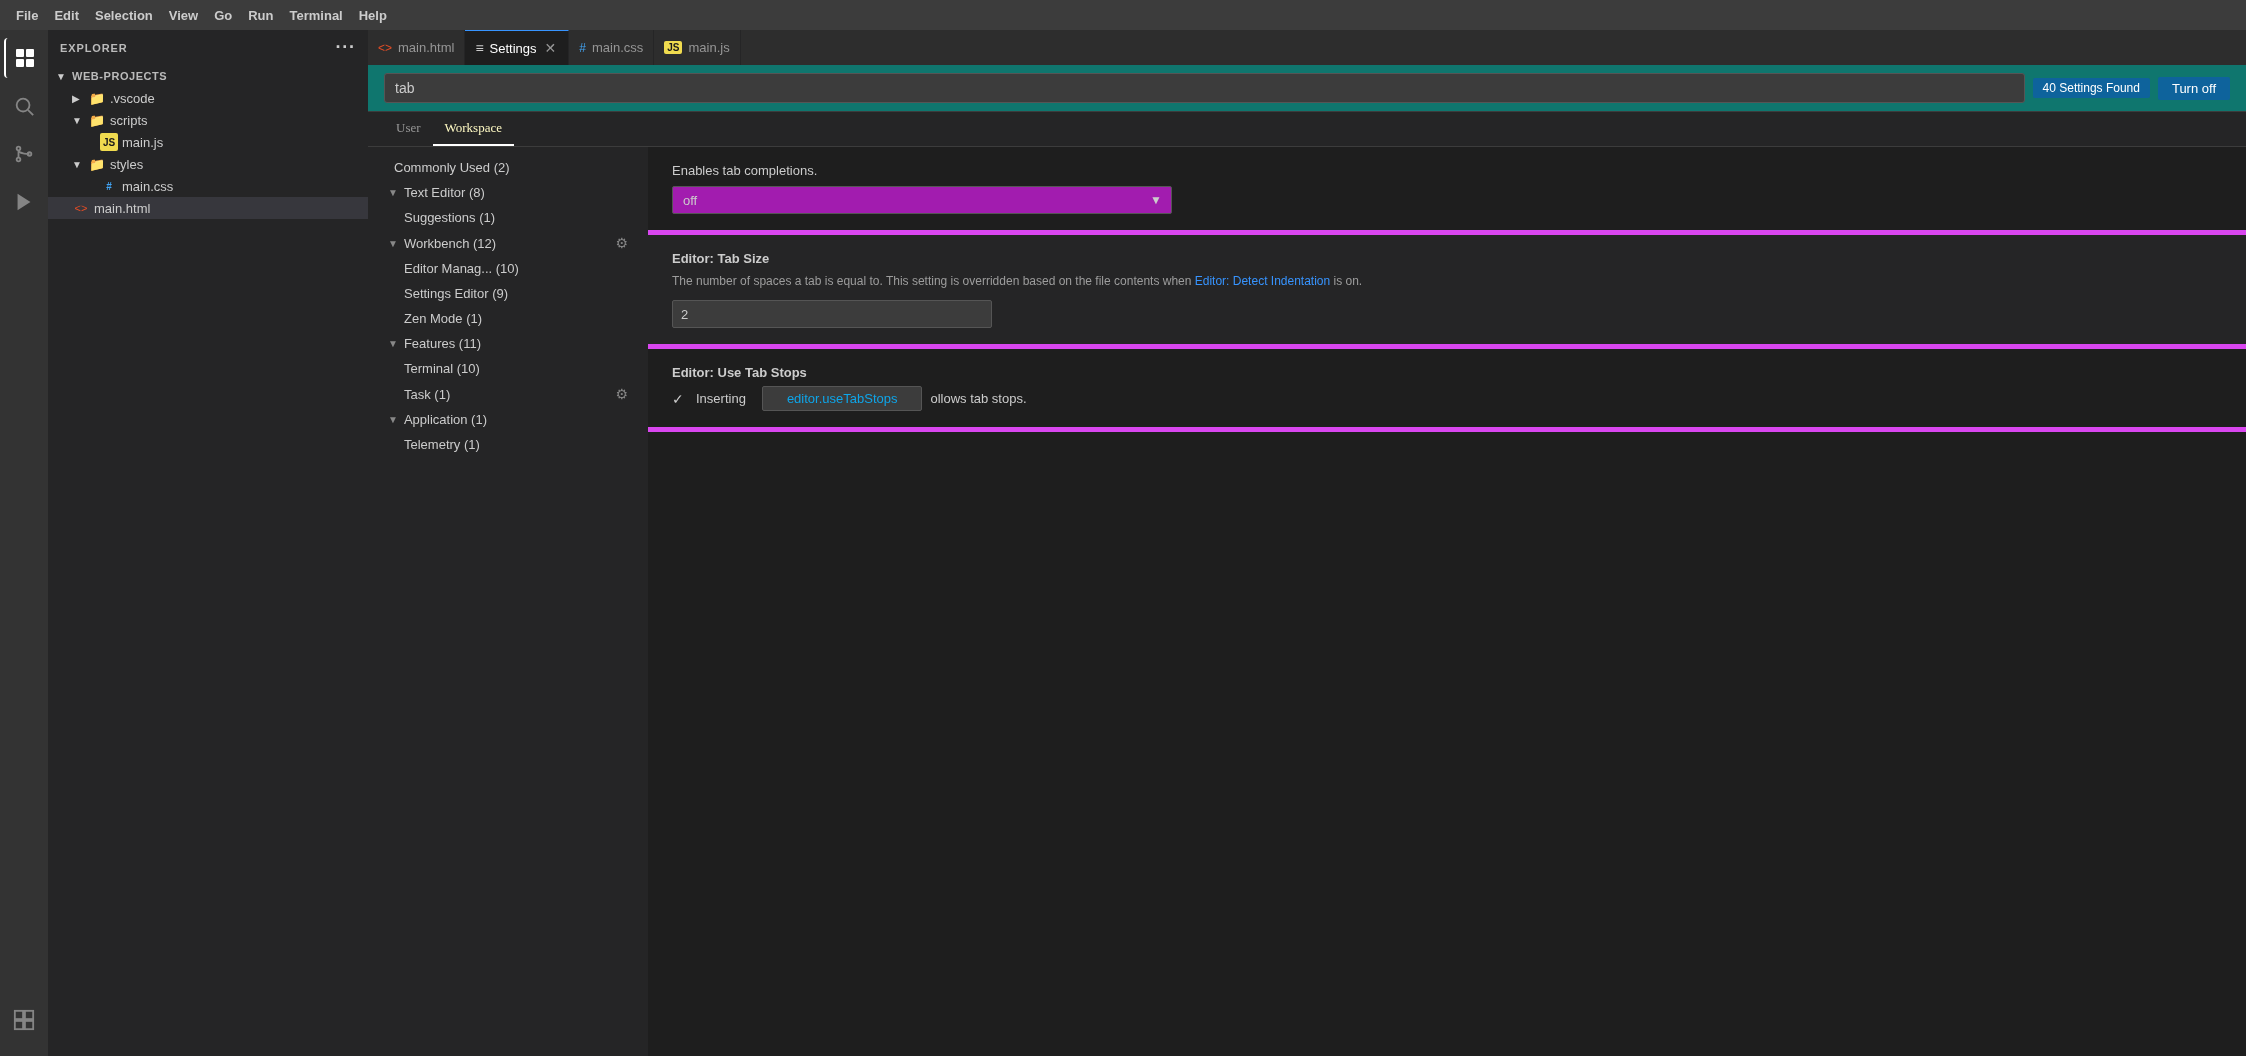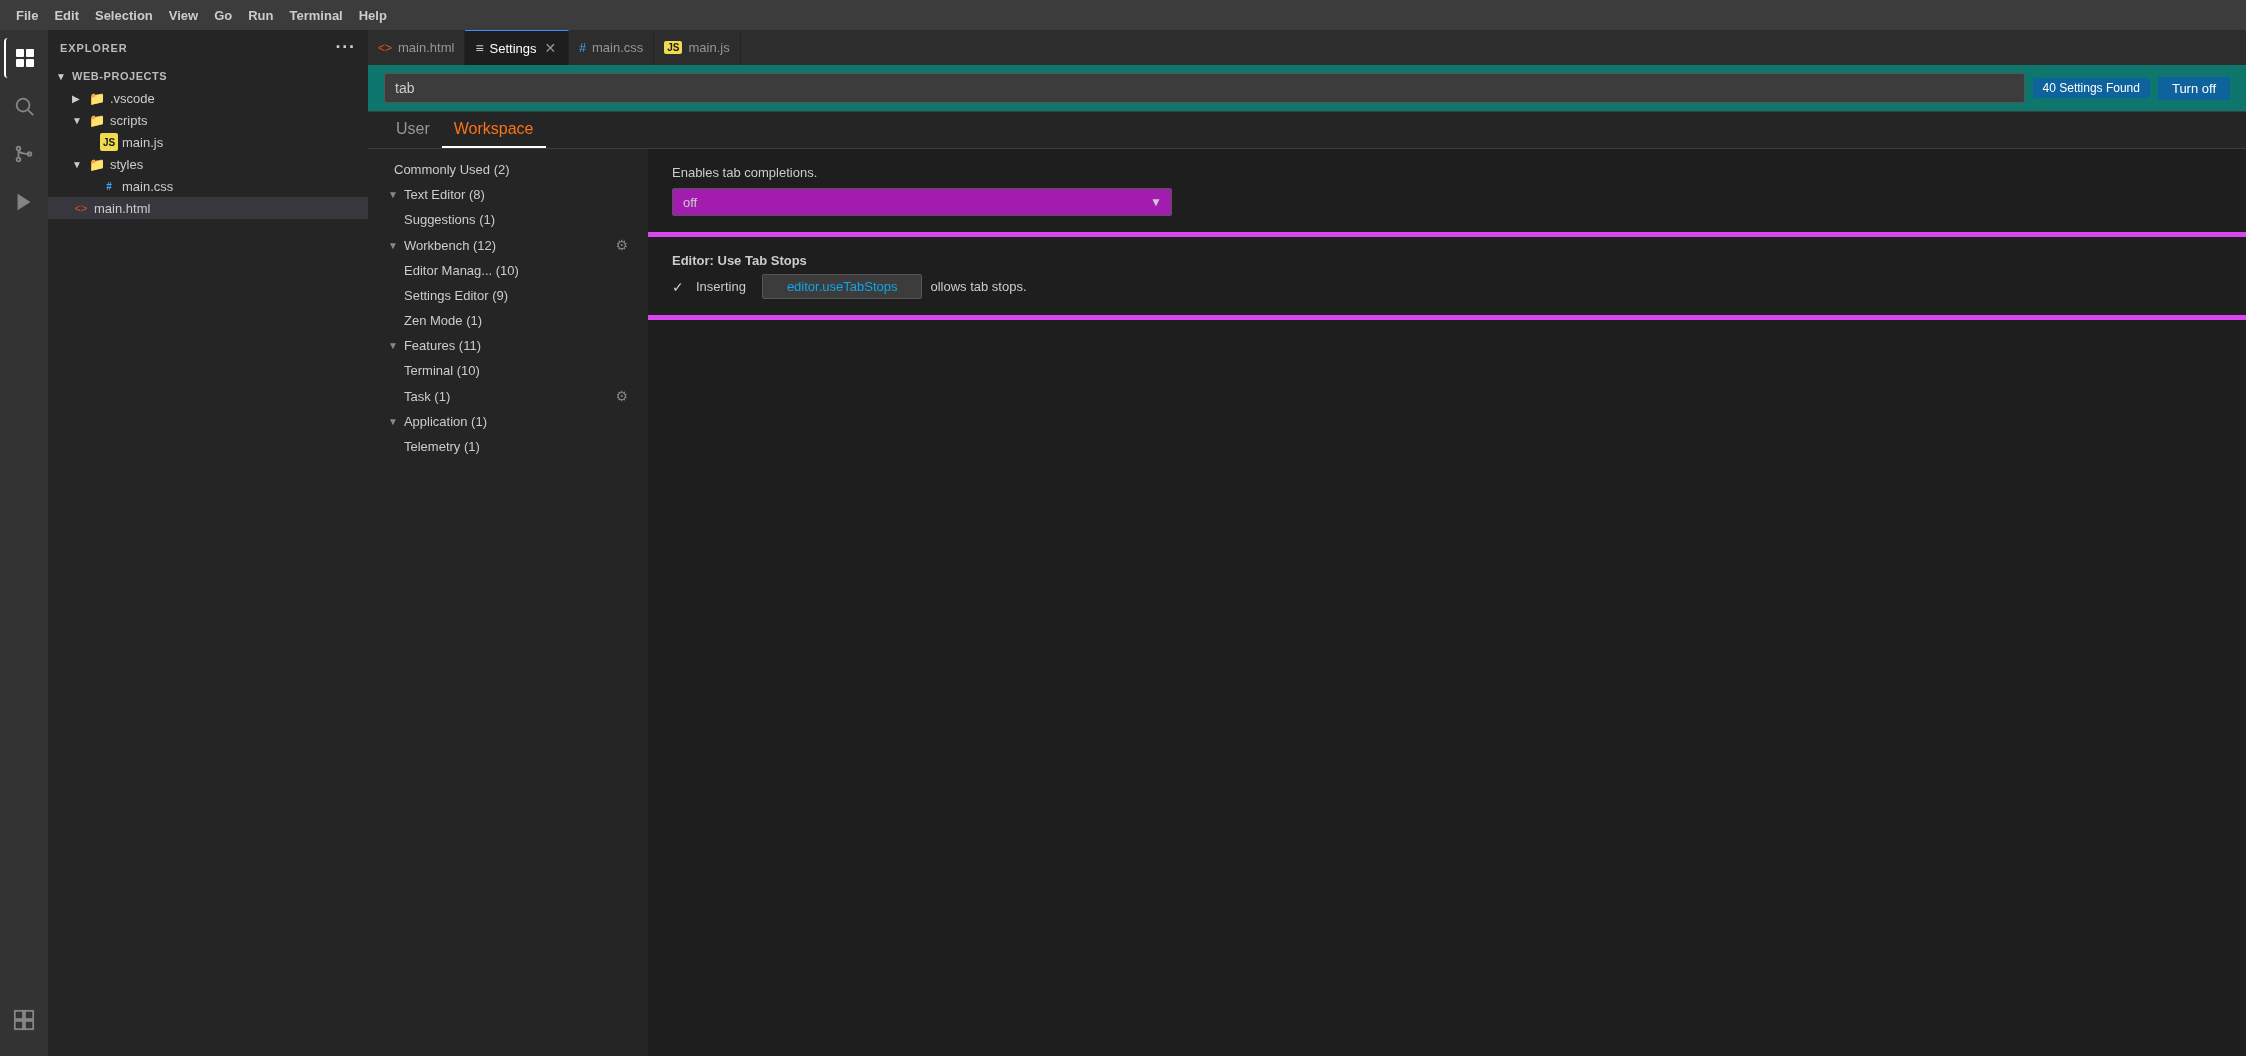--- a/index.html
+++ b/index.html
@@ -219,25 +219,26 @@
       display: flex;
       padding: 0 16px;
       background: #252526;
       border-bottom: 1px solid #3c3c3c;
       flex-shrink: 0;
     }
     .settings-tab {
       padding: 8px 12px;
       color: #969696;
       cursor: pointer;
-      font-size: 16px;
+      font-size: 13px;
       border-bottom: 2px solid transparent;
+      font-family: Liberation Serif, serif;
     }
     .settings-tab.active {
-      color: #f97316;
+      color: #fef9c3;
       border-bottom: 2px solid #ffffff;
     }
 
     
     .settings-body {
       display: flex;
       flex: 1;
       overflow: hidden;
     }
 
@@ -568,20 +569,28 @@
             <div class="setting-dropdown">
               <select>
                 <option value="off">off</option>
                 <option value="on">on</option>
                 <option value="onlySnippets">onlySnippets</option>
               </select>
               <span class="dropdown-arrow">▼</span>
             </div>
           </div>
 
+          <div class="setting-item highlighted">
+            <div class="setting-title">Editor: Tab Size</div>
+            <div class="setting-description">
+              The number of spaces a tab is equal to. This setting is overridden based on the file
+              contents when <a href="#">Editor: Detect Indentation</a> is on.
+            </div>
+            <input type="number" class="setting-input" value="2" style="">
+          </div>
 
           <div class="setting-item">
             <div class="setting-title">Editor: Use Tab Stops</div>
             <div class="setting-checkbox">
               <span class="check-mark">✓</span>
               <span>Inserting</span>
               <span class="tooltip">editor.useTabStops</span>
               <span>ollows tab stops.</span>
             </div>
           </div>

